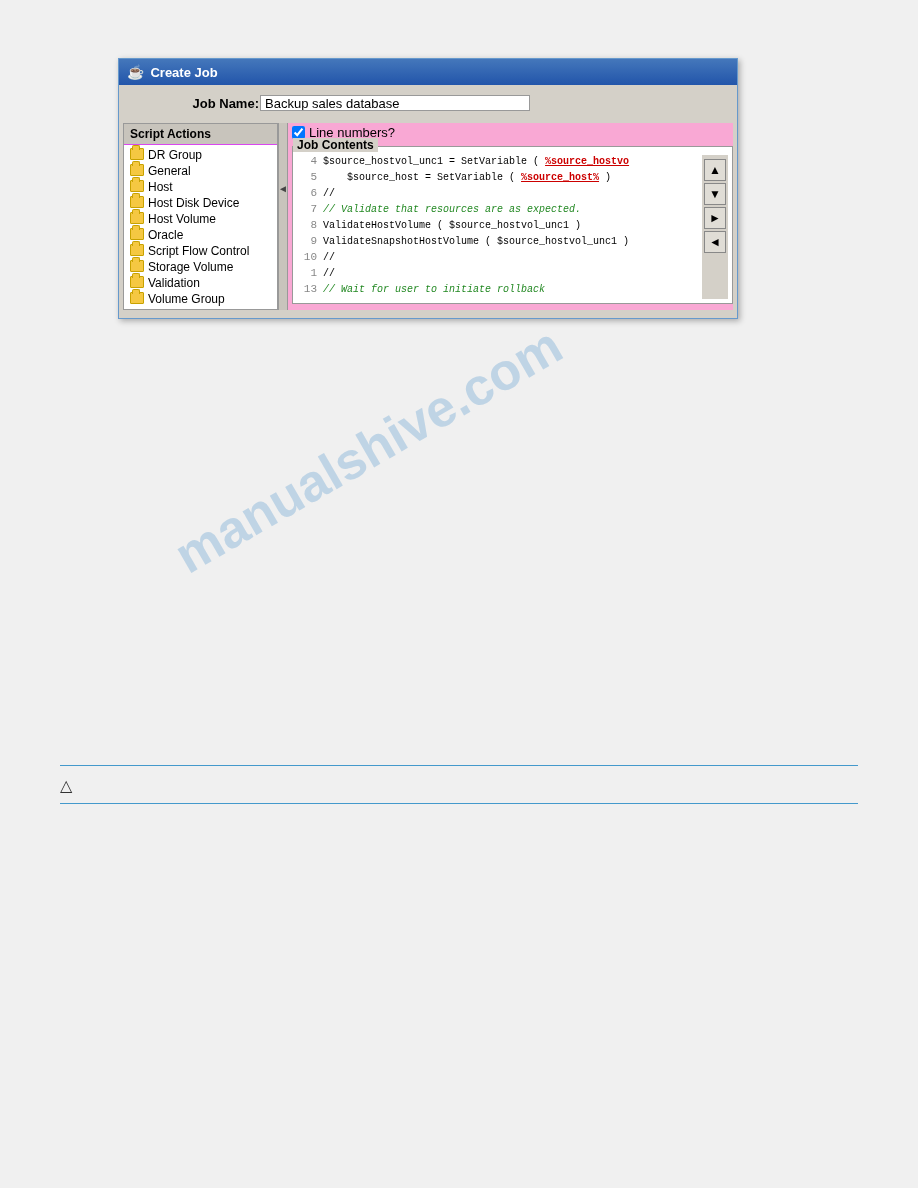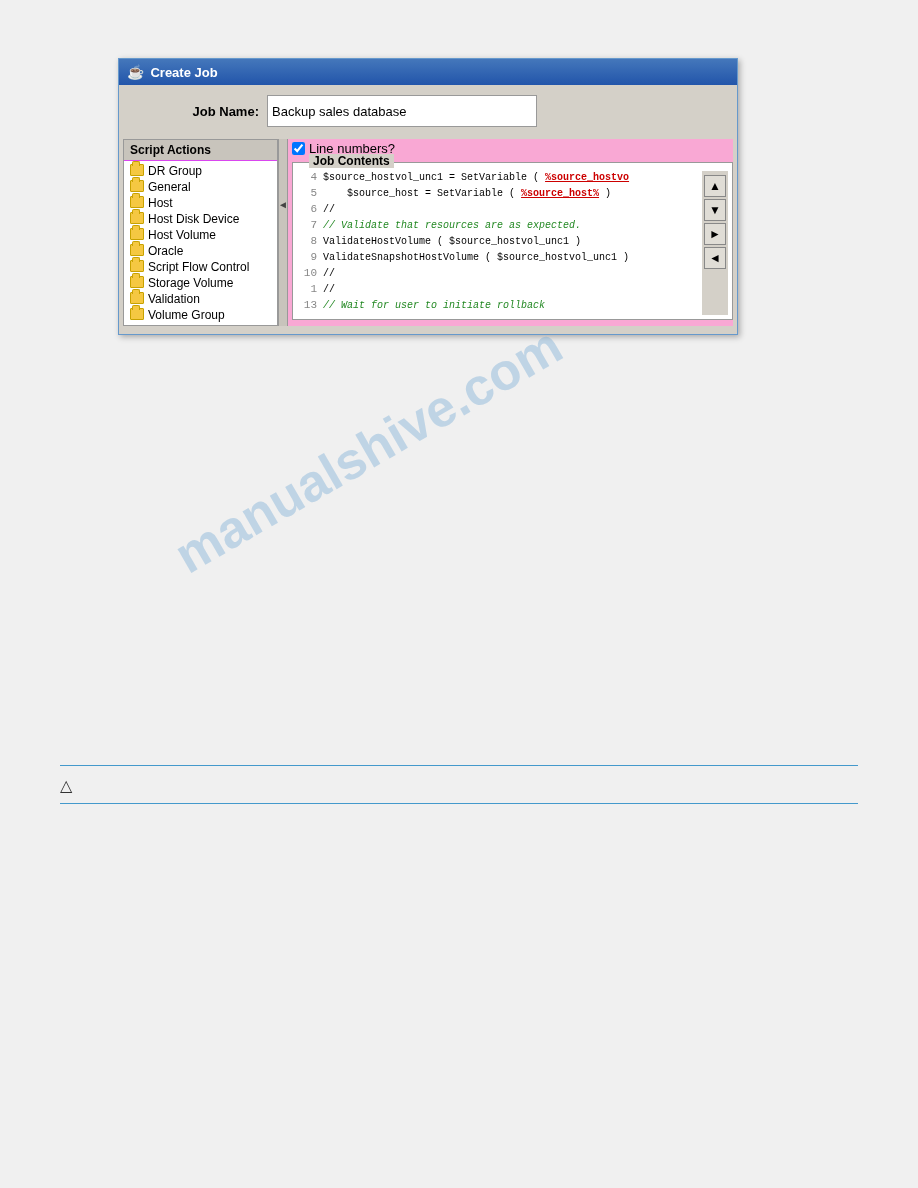--- a/index.html
+++ b/index.html
@@ -57,33 +57,33 @@
 
     .form-row {
       display: flex;
       align-items: center;
       margin-bottom: 6px;
     }
 
     .form-label {
       text-align: right;
       width: 120px;
-      margin-right: 8px;
+      margin-right: 1px;
       font-weight: bold;
       font-size: 13px;
       color: #000;
     }
 
     .form-input {
       border: 1px solid #999;
       background: white;
       padding: 2px 4px;
       font-size: 13px;
       width: 270px;
-      height: 32px;
+      height: 16px;
     }
 
     
     .main-content {
       display: flex;
       background: #d4d0c8;
       padding: 0 4px 8px 4px;
       gap: 0;
     }
 
@@ -187,21 +187,21 @@
     
     .job-contents-group {
       border: 1px solid #999;
       background: #ffffff;
       position: relative;
     }
 
     .job-contents-legend {
       position: absolute;
       top: -9px;
-      left: 16px;
+      left: 0;
       background: #d4d0c8;
       padding: 0 4px;
       font-size: 12px;
       font-weight: bold;
     }
 
     .job-contents-inner {
       padding: 8px 4px 4px 4px;
       overflow: hidden;
     }

